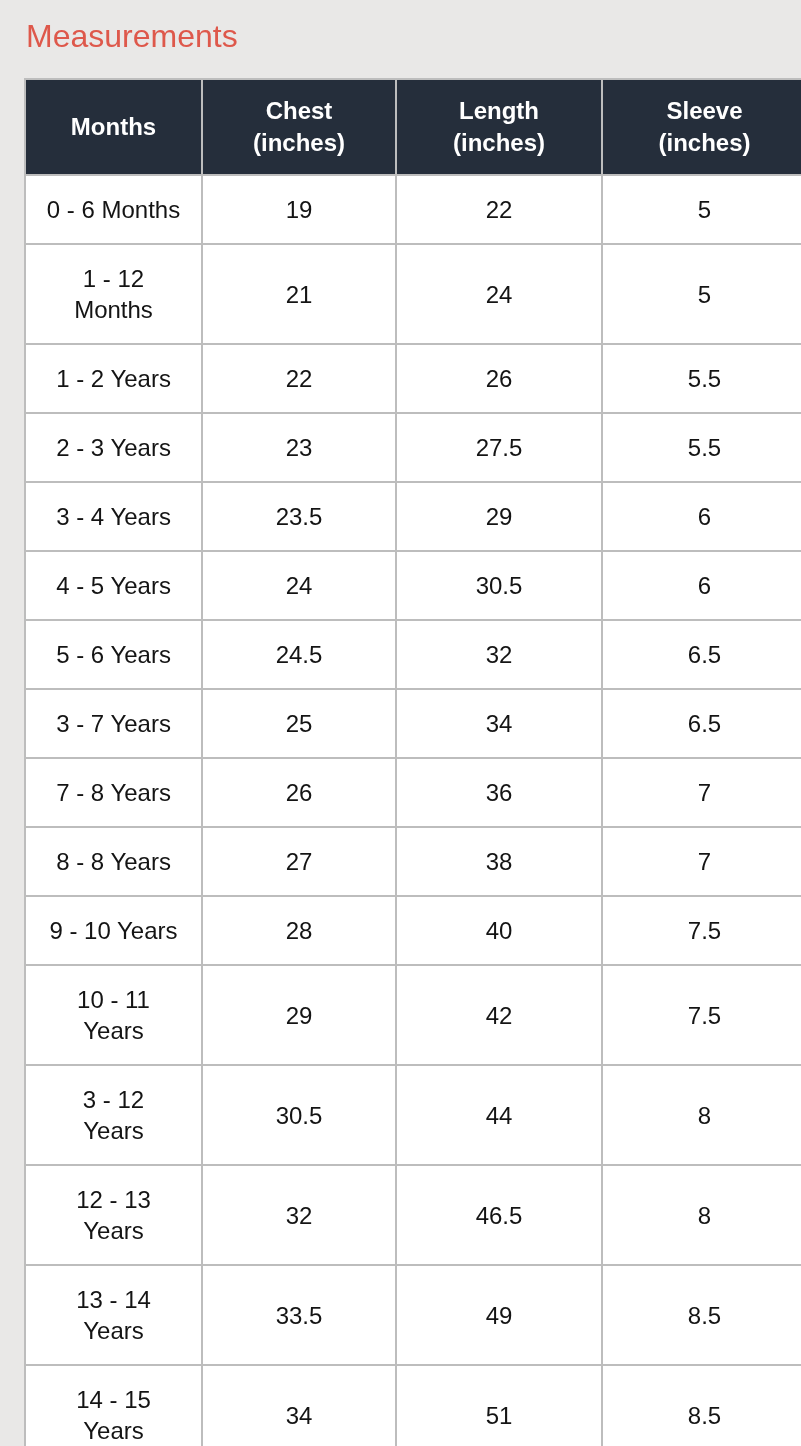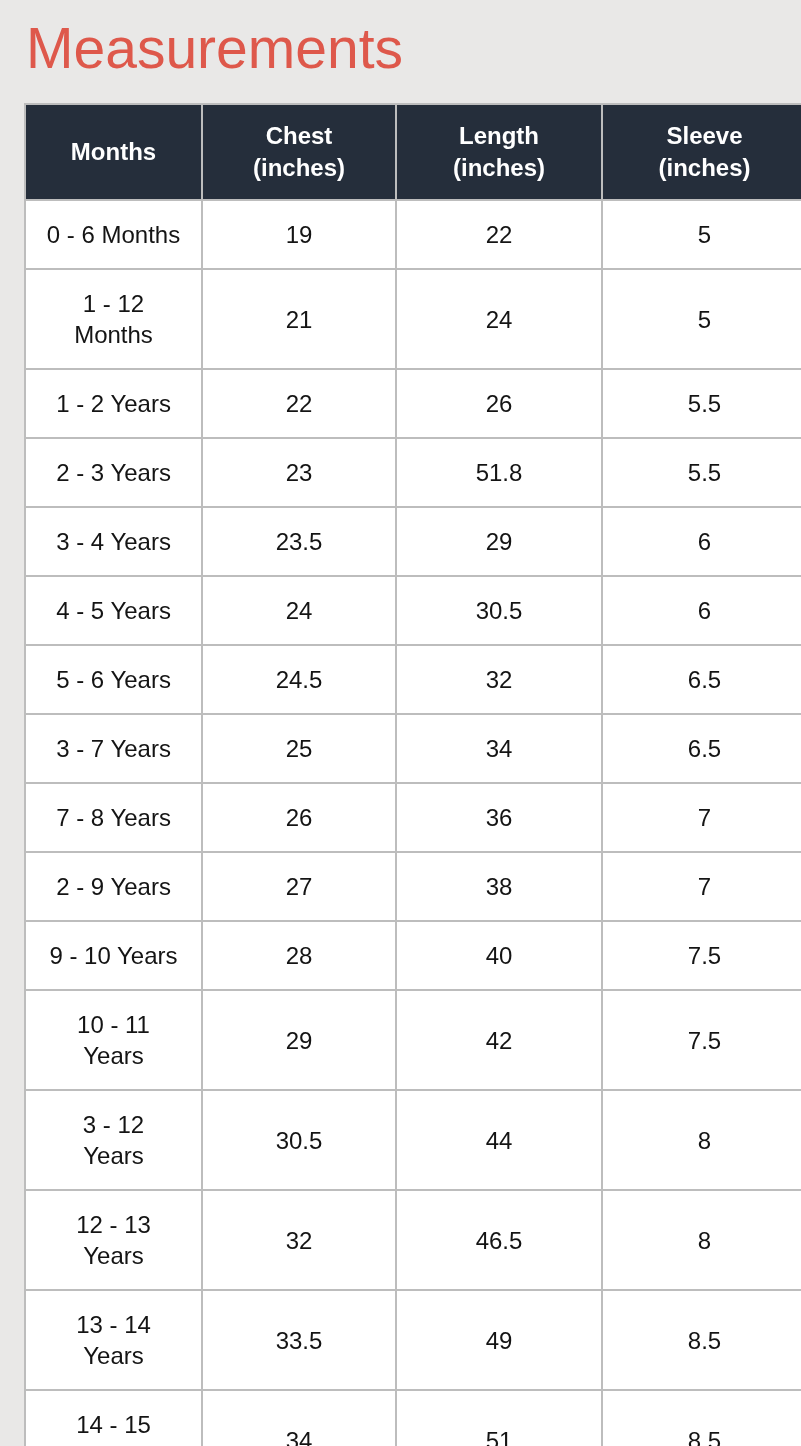--- a/index.html
+++ b/index.html
@@ -13,21 +13,21 @@
   }
   .page {
     box-sizing: border-box;
     width: 801px;
     height: 1446px;
     padding: 20px 0 0 24px;
     overflow: hidden;
   }
   .section-title {
     margin: 0 0 26px 2px;
-    font-size: 57px;
+    font-size: 32px;
     line-height: 1.0;
     font-weight: 400;
     color: var(--accent, #de584b);
     letter-spacing: 0;
   }
   table.size-chart {
     border-collapse: collapse;
     table-layout: fixed;
     width: 782px; 
     background: var(--cell-bg, #ffffff);
@@ -99,21 +99,21 @@
         </tr>
         <tr>
           <td>1 - 2 Years</td>
           <td>22</td>
           <td>26</td>
           <td>5.5</td>
         </tr>
         <tr>
           <td>2 - 3 Years</td>
           <td>23</td>
-          <td>51.8</td>
+          <td>27.5</td>
           <td>5.5</td>
         </tr>
         <tr>
           <td>3 - 4 Years</td>
           <td>23.5</td>
           <td>29</td>
           <td>6</td>
         </tr>
         <tr>
           <td>4 - 5 Years</td>
@@ -133,21 +133,21 @@
           <td>34</td>
           <td>6.5</td>
         </tr>
         <tr>
           <td>7 - 8 Years</td>
           <td>26</td>
           <td>36</td>
           <td>7</td>
         </tr>
         <tr>
-          <td>2 - 9 Years</td>
+          <td>8 - 8 Years</td>
           <td>27</td>
           <td>38</td>
           <td>7</td>
         </tr>
         <tr>
           <td>9 - 10 Years</td>
           <td>28</td>
           <td>40</td>
           <td>7.5</td>
         </tr>

